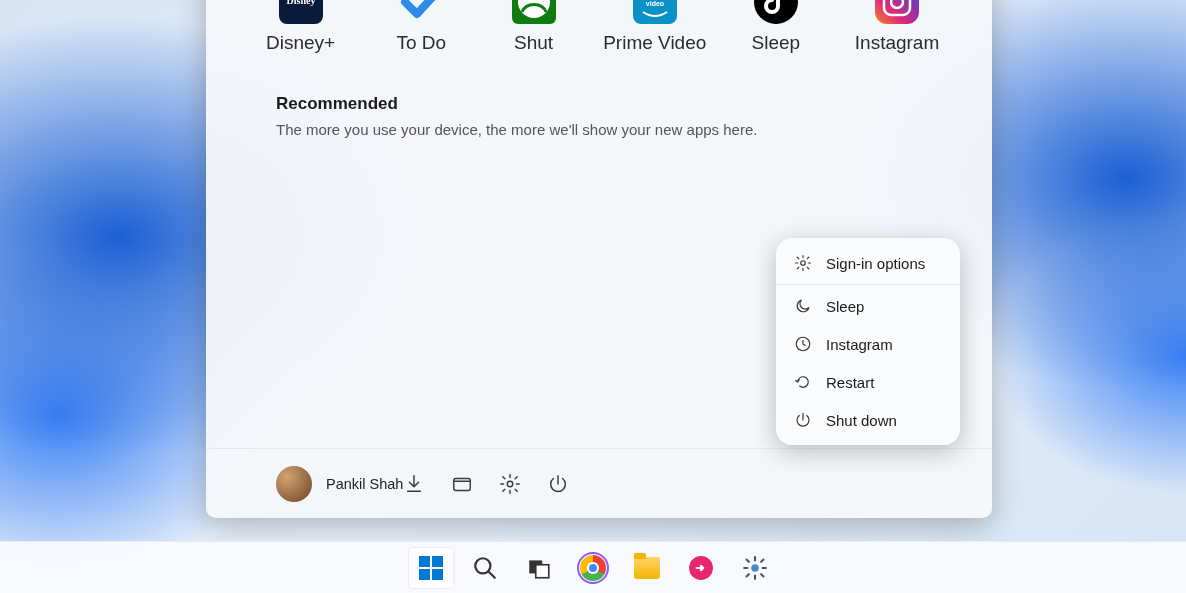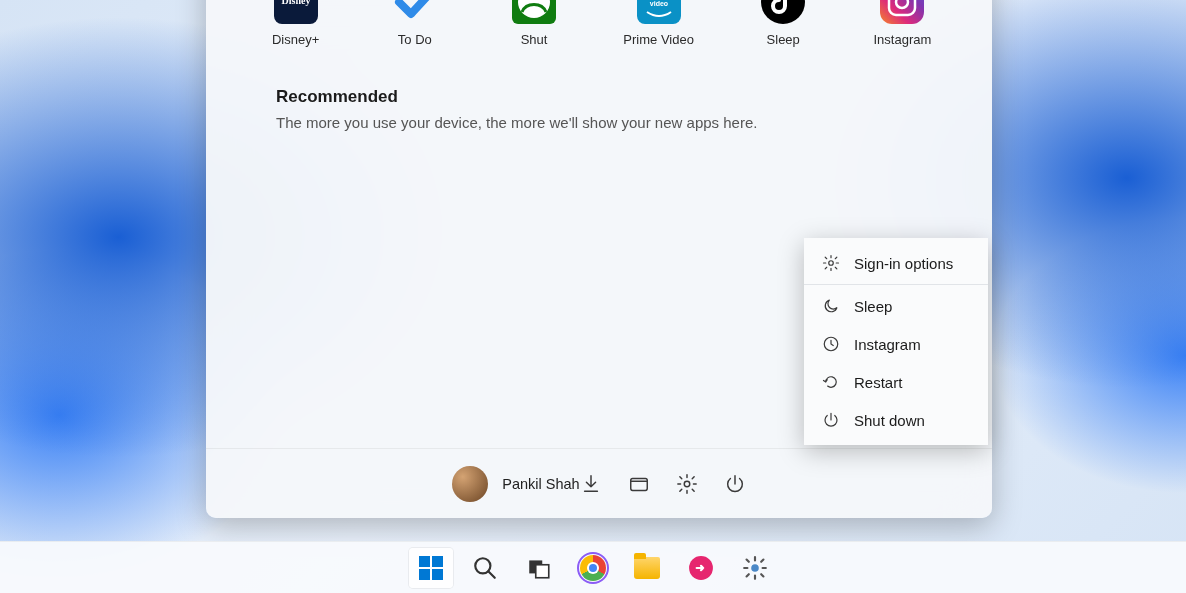--- a/index.html
+++ b/index.html
@@ -53,21 +53,21 @@
     height: 44px;
     border-radius: 8px;
     display: flex;
     align-items: center;
     justify-content: center;
     font-size: 22px;
     color: #fff;
     font-weight: bold;
   }
   .app-label {
-    font-size: 13px;
+    font-size: 19px;
     color: #2b2b2b;
     text-align: center;
     white-space: nowrap;
   }
   .icon-disney { background: #0a1a3a; }
   .icon-todo { background: transparent; }
   .icon-xbox { background: #107c10; border-radius: 6px; }
   .icon-prime { background: #0a91c6; }
   .icon-tiktok { background: #000; border-radius: 50%; }
   .icon-instagram { background: linear-gradient(45deg,#f58529,#dd2a7b,#8134af,#515bd4); border-radius: 12px; }
@@ -85,21 +85,21 @@
     font-size: 15px;
     color: #555;
     margin-top: 7px;
   }
   .start-footer {
     height: 70px;
     border-top: 1px solid rgba(0,0,0,0.06);
     display: flex;
     align-items: center;
     padding: 0 70px;
-    justify-content: center;
+    justify-content: flex-start;
   }
   .user-block {
     display: flex;
     align-items: center;
     gap: 14px;
     cursor: pointer;
   }
   .avatar {
     width: 36px;
     height: 36px;
@@ -114,25 +114,25 @@
   }
   .footer-icon {
     width: 22px;
     height: 22px;
     cursor: pointer;
     color: #3a3a3a;
   }
 
   .power-menu {
     position: absolute;
-    left: 804px;
+    left: 776px;
     top: 238px;
     width: 184px;
     background: #fafbfc;
-    border-radius: 0;
+    border-radius: 16px;
     box-shadow: 0 6px 24px rgba(0,0,0,0.25);
     padding: 6px 0;
     overflow: hidden;
   }
   .pm-item {
     display: flex;
     align-items: center;
     gap: 14px;
     padding: 10px 18px;
     font-size: 15px;

